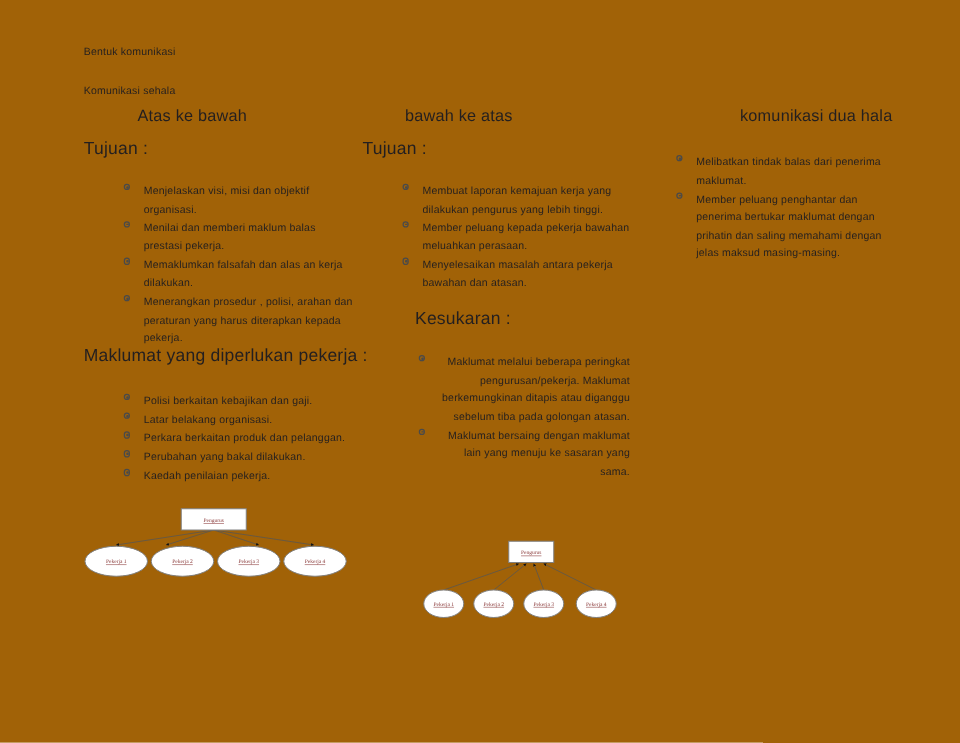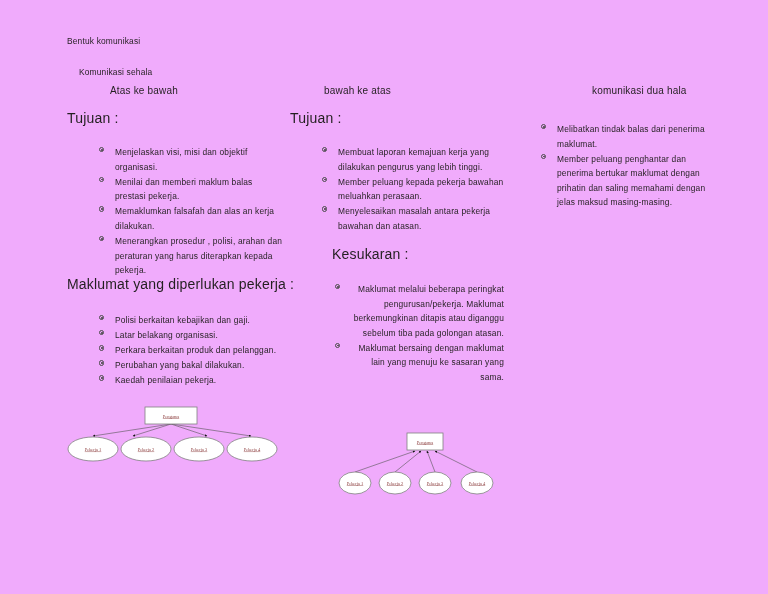--- a/index.html
+++ b/index.html
@@ -11,33 +11,33 @@
     width: 768px;
     height: 594px;
     position: relative;
     font-family: "Liberation Sans", sans-serif;
     color: #231f20;
     overflow: hidden;
   }
   .page {
     position: absolute;
     inset: 0;
-    background: #f0abfc;
+    background: #a16207;
   }
   .txt {
     position: absolute;
     font-size: 14px;
     line-height: 14.6px;
     letter-spacing: 0.18px;
     white-space: pre-wrap;
   }
   .heading { font-size: 8.4px; }
   .col-head {
     position: absolute;
-    font-size: 10px;
+    font-size: 13px;
     letter-spacing: 0.18px;
   }
   
   .blist {
     position: absolute;
     margin: 12px;
     padding: 0;
     list-style: none;
   }
   .blist li {
@@ -92,21 +92,21 @@
     text-decoration: underline;
   }
 </style>
 </head>
 <body>
 
 <div class="page">
 
   <div class="txt heading" style="left:67px; top:34px;">Bentuk komunikasi</div>
 
-  <div class="txt heading" style="left:67px; top:65px;margin-left:12px;">Komunikasi sehala</div>
+  <div class="txt heading" style="left:67px; top:65px;">Komunikasi sehala</div>
 
   <div class="col-head" style="left:110px; top:85px;">Atas ke bawah</div>
   <div class="col-head" style="left:324px; top:85px;">bawah ke atas</div>
   <div class="col-head" style="left:592px; top:85px;">komunikasi dua hala</div>
 
   <div class="txt" style="left:67px; top:111px;">Tujuan :</div>
 
   <ul class="blist" style="left:86px; top:133px; width:186px;">
     <li>
       <span class="bullet"></span>

